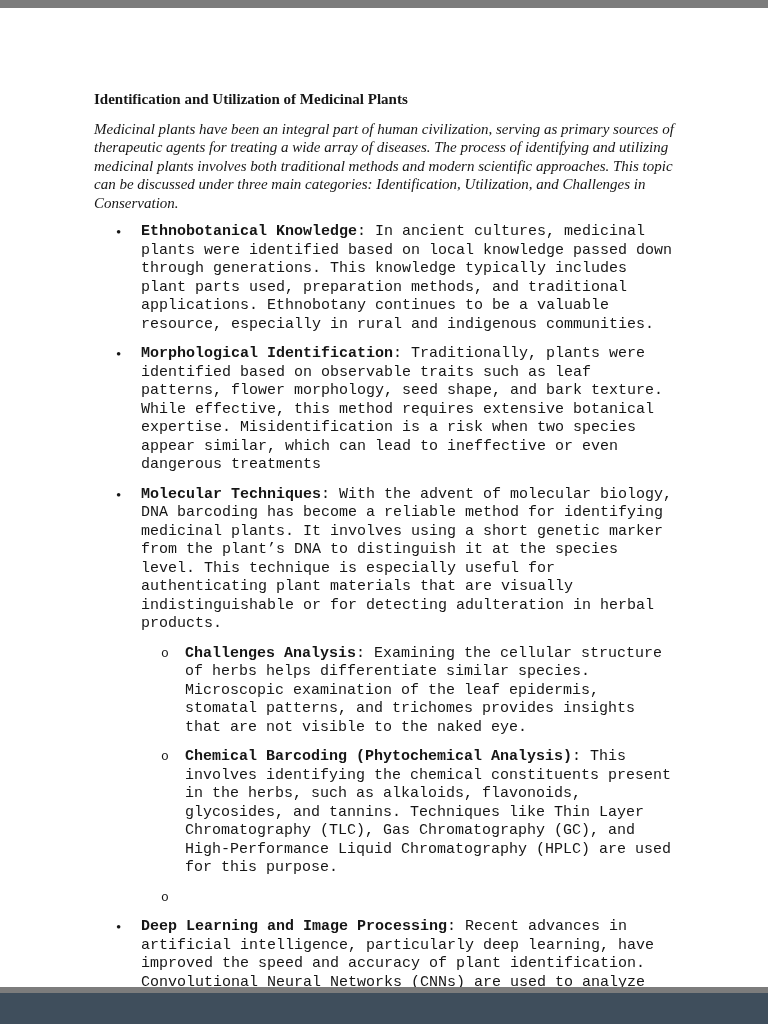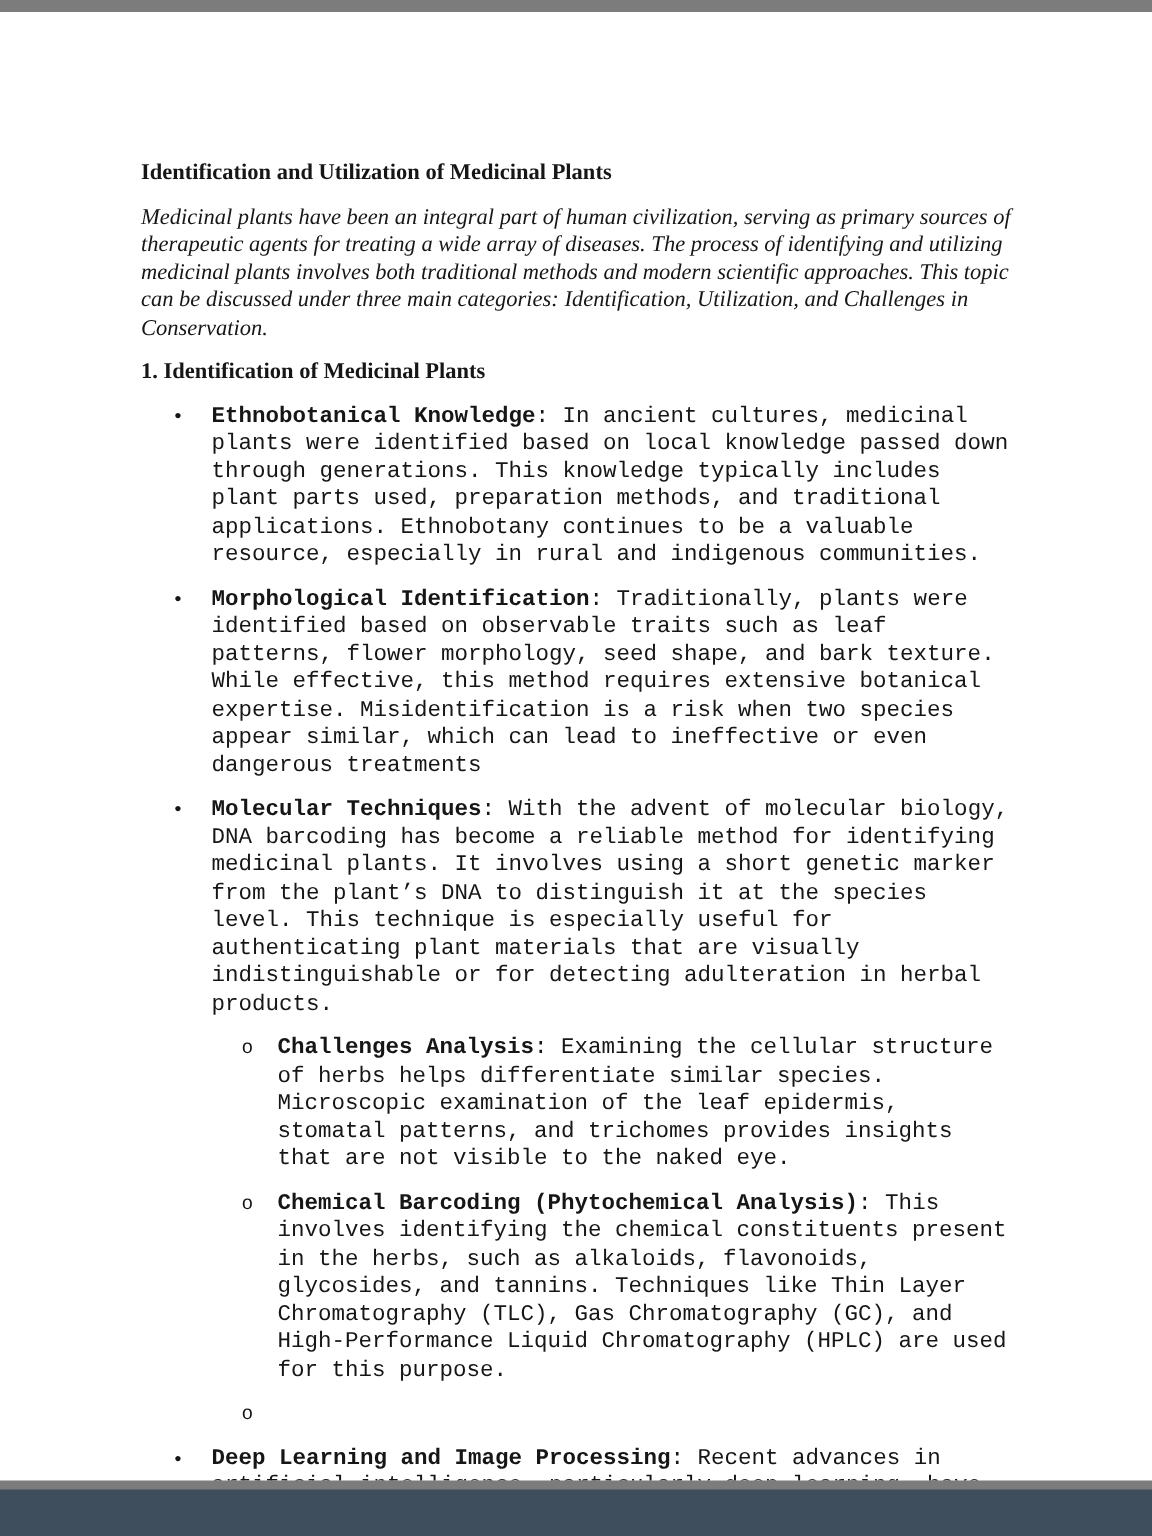--- a/index.html
+++ b/index.html
@@ -19,21 +19,21 @@
     background: #ffffff;
     padding: 82px 90px 40px 94px;
     color: #161616;
     font-size: 15px;
     line-height: 18.5px;
     overflow: hidden;
   }
   .doc-title {
     font-size: 15px;
     font-weight: bold;
-    margin: 16px 0 11px 0;
+    margin: 0 0 11px 0;
   }
   .section-heading {
     font-size: 15px;
     font-weight: bold;
     margin: 4px 0 11px 0;
   }
   .para {
     margin: 0 0 11px 0;
     font-style: italic;
   }
@@ -66,21 +66,20 @@
 </style>
 </head>
 <body>
 
 <div class="page">
 
   <h1 class="doc-title">Identification and Utilization of Medicinal Plants</h1>
 
   <p class="para">Medicinal plants have been an integral part of human civilization, serving as primary sources of therapeutic agents for treating a wide array of diseases. The process of identifying and utilizing medicinal plants involves both traditional methods and modern scientific approaches. This topic can be discussed under three main categories: Identification, Utilization, and Challenges in Conservation.</p>
 
-  <h2 class="section-heading">1. Identification of Medicinal Plants</h2>
 
 
   <div class="li l1">
     <span class="marker">•</span>
     <span class="content"><b>Ethnobotanical Knowledge</b><span>: In ancient cultures, medicinal plants were identified based on local knowledge passed down through generations. This knowledge typically includes plant parts used, preparation methods, and traditional applications. Ethnobotany continues to be a valuable resource, especially in rural and indigenous communities.</span></span>
   </div>
 
   <div class="li l1">
     <span class="marker">•</span>
     <span class="content"><b>Morphological Identification</b><span>: Traditionally, plants were identified based on observable traits such as leaf patterns, flower morphology, seed shape, and bark texture. While effective, this method requires extensive botanical expertise. Misidentification is a risk when two species appear similar, which can lead to ineffective or even dangerous treatments</span></span>

